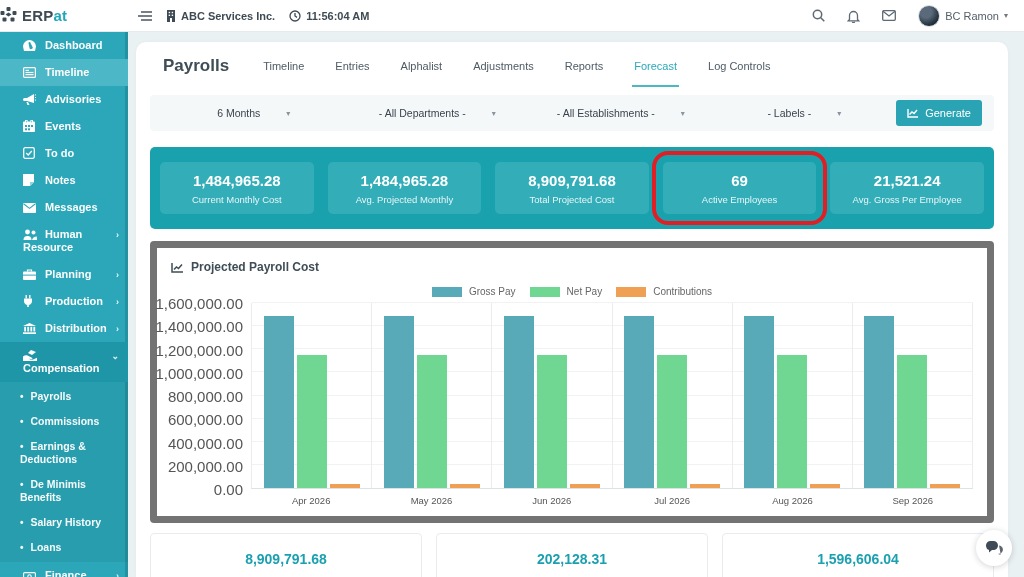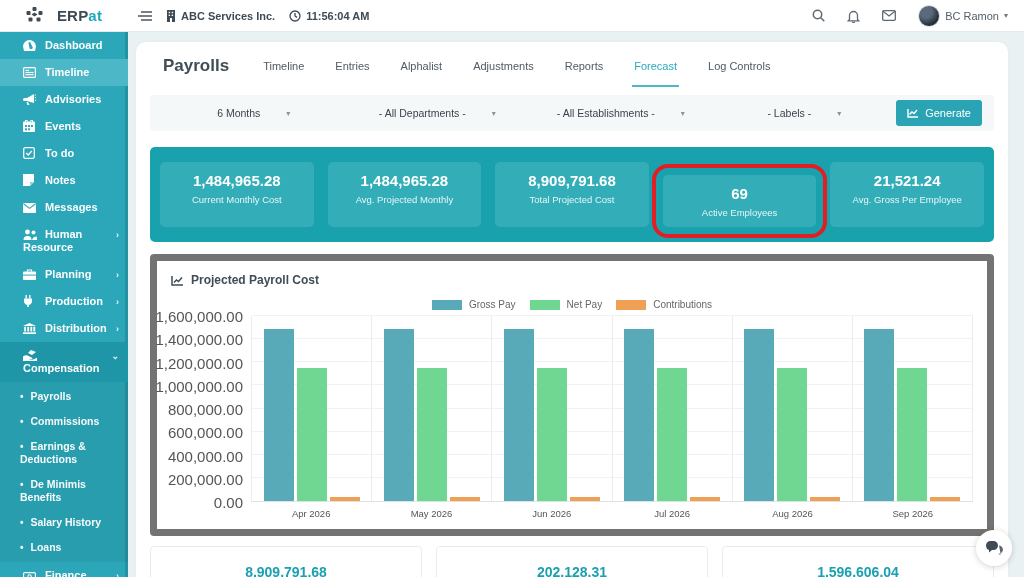--- a/index.html
+++ b/index.html
@@ -1,20 +1,20 @@
 <!DOCTYPE html>
 <html><head>
 <meta charset="utf-8">
 <style>
   * { margin:0; padding:0; box-sizing:border-box; }
   html,body { width:1024px; height:577px; overflow:hidden; font-family:"Liberation Sans", sans-serif; background:#E9F1F3; }
 
   
   .topbar { position:fixed; top:0; left:0; width:1024px; height:32px; background:#fff; border-bottom:1px solid #E6EAEC; display:flex; align-items:center; z-index:30; }
-  .logo-wrap { width:128px; display:flex; align-items:center; justify-content:center; gap:14px; }
+  .logo-wrap { width:128px; display:flex; align-items:center; justify-content:flex-start; gap:5px; }
   .logo-text { font-size:15px; font-weight:bold; color:#3E4A54; letter-spacing:.2px; }
   .logo-text .accent { color:#1FA7BA; }
   .tb-left { display:flex; align-items:flex-end; gap:14px; padding-left:10px; color:#3E4A54; }
   .tb-item { display:flex; align-items:center; gap:5px; font-size:11px; font-weight:bold; color:#3E4A54; }
   .tb-right { margin-left:auto; display:flex; align-items:center; gap:22px; padding-right:16px; }
   .tb-icon { color:#5E6973; display:flex; align-items:center; cursor:pointer; }
   .avatar { width:22px; height:22px; border-radius:50%; background:radial-gradient(circle at 35% 30%, #5a6a7a 0 30%, #22303c 70%); border:1px solid #d7dde1; }
   .user-name { font-size:11px; color:#55606A; display:flex; align-items:center; gap:5px; cursor:pointer; }
   .caret { font-size:8px; color:#777; }
 
@@ -40,21 +40,21 @@
 
   .filter-bar { margin-top:6px; height:36px; background:#F5F8F9; border-radius:4px; display:flex; align-items:center; padding:0 12px; }
   .filter-dd { flex:1; display:flex; align-items:center; justify-content:center; gap:26px; font-size:10.5px; color:#3A444D; cursor:pointer; }
   .filter-dd .caret { font-size:8px; color:#8a949c; }
   .btn-generate { background:#2AA4B4; color:#fff; font-size:11px; border:none; border-radius:3px; padding:7px 11px; display:flex; align-items:center; gap:6px; cursor:pointer; font-family:inherit; }
 
   .stats-panel { margin-top:16px; background:#19A2AD; border-radius:5px; padding:15px 10px; display:flex; gap:14px; }
   .stat-card { flex:1; background:#33AEB9; border-radius:5px; text-align:center; padding:10px 4px 9px; }
   .stat-card .val { font-size:15px; font-weight:bold; color:#fff; }
   .stat-card .lbl { font-size:9.5px; color:rgba(255,255,255,.88); margin-top:5px; }
-  .stat-card.highlighted { outline:4px solid #E01E23; outline-offset:7px;margin-top:13px; }
+  .stat-card.highlighted { outline:4px solid #E01E23; outline-offset:7px; }
 
   .chart-card { margin-top:12px; border:7px solid #737373; border-radius:4px; background:#fff; padding:12px 14px 10px; }
   .chart-title { display:flex; align-items:center; gap:7px; font-size:12px; font-weight:bold; color:#3F4D56; }
   .legend { display:flex; justify-content:center; gap:14px; margin-top:12px; }
   .legend-item { display:flex; align-items:center; gap:7px; font-size:10px; color:#666; }
   .legend-swatch { width:30px; height:10px; display:inline-block; }
   .chart-area { display:flex; margin-top:6px; }
   .y-axis { width:80px; position:relative; height:186px; }
   .y-axis .ylab { position:absolute; right:8px; font-size:15px; color:#555; transform:translateY(50%);margin-left:40px; }
   .plot { flex:1; position:relative; height:186px; border-left:1px solid #ECECEC; border-bottom:1px solid #DDE2E5; display:flex; }

